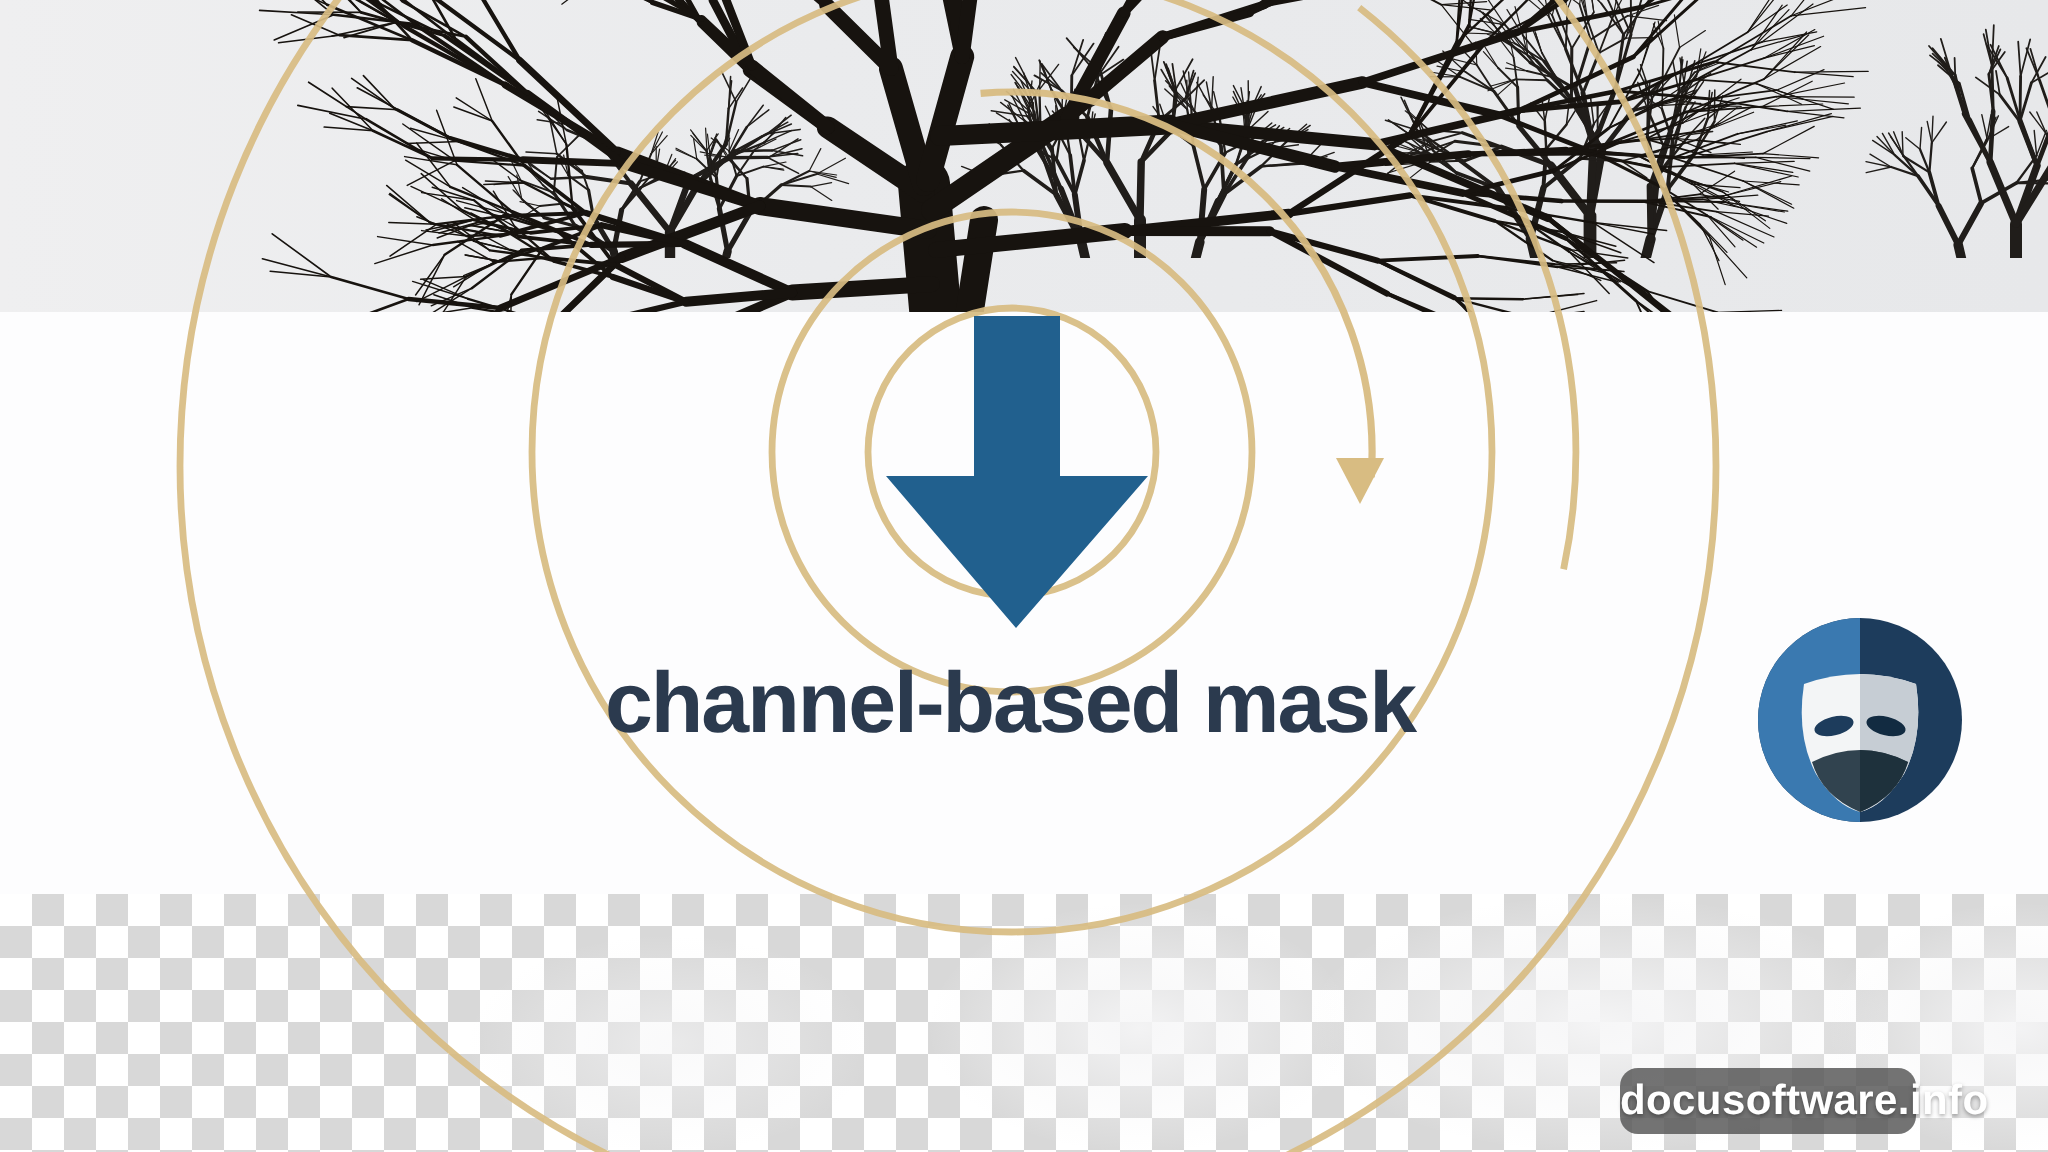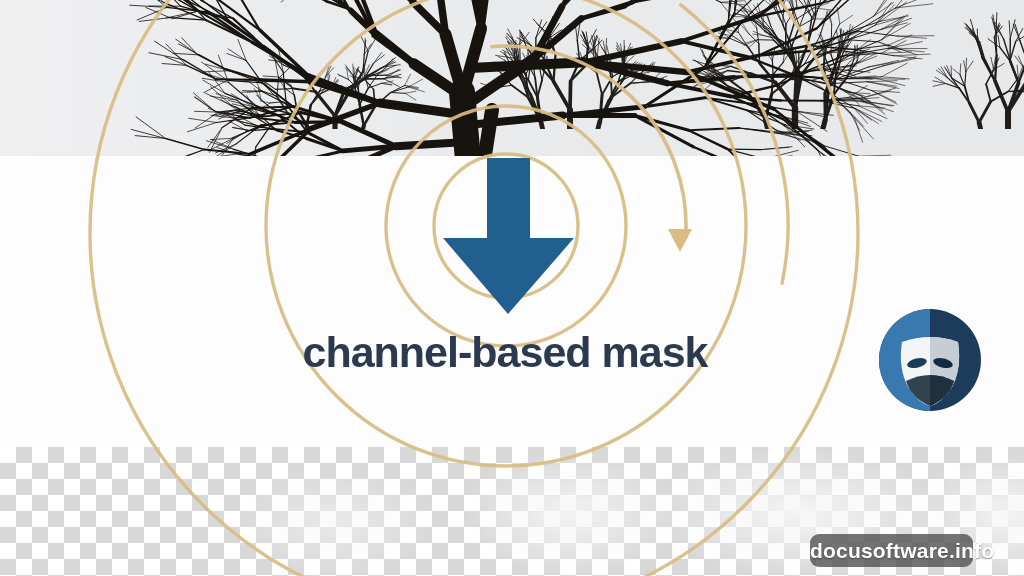--- a/index.html
+++ b/index.html
@@ -18,21 +18,21 @@
       background:radial-gradient(ellipse at center,rgba(246,246,247,.9) 0%,rgba(246,246,247,0) 72%);}
   .p3{left:915px;top:452px;width:190px;height:124px;
       background:radial-gradient(ellipse at center,rgba(246,246,247,.9) 0%,rgba(246,246,247,0) 72%);}
   .p4{left:235px;top:468px;width:200px;height:108px;opacity:.7;
       background:radial-gradient(ellipse at center,rgba(246,246,247,.85) 0%,rgba(246,246,247,0) 72%);}
   svg.layer{position:absolute;left:0;top:0;display:block;}
   .tree-bottom{top:447px;}
   .title{position:absolute;left:0;top:330px;width:1010px;text-align:center;
          color:#2b3a4e;font-weight:bold;font-size:43px;line-height:44px;letter-spacing:-1px;}
   .mask-badge{position:absolute;left:876px;top:306px;}
-  .watermark{position:absolute;left:810px;top:534px;width:163px;height:33px;
+  .watermark{position:absolute;left:810px;top:534px;width:148px;height:33px;
              background:rgba(84,84,84,.82);border-radius:9px;color:#ffffff;
              font-size:21px;font-weight:bold;text-align:center;line-height:33px;
              letter-spacing:.2px;text-shadow:0 1px 2px rgba(0,0,0,.35);}
 </style>
 </head>
 <body>
 
 <div class="canvas">
 
   <div class="sky"></div>

